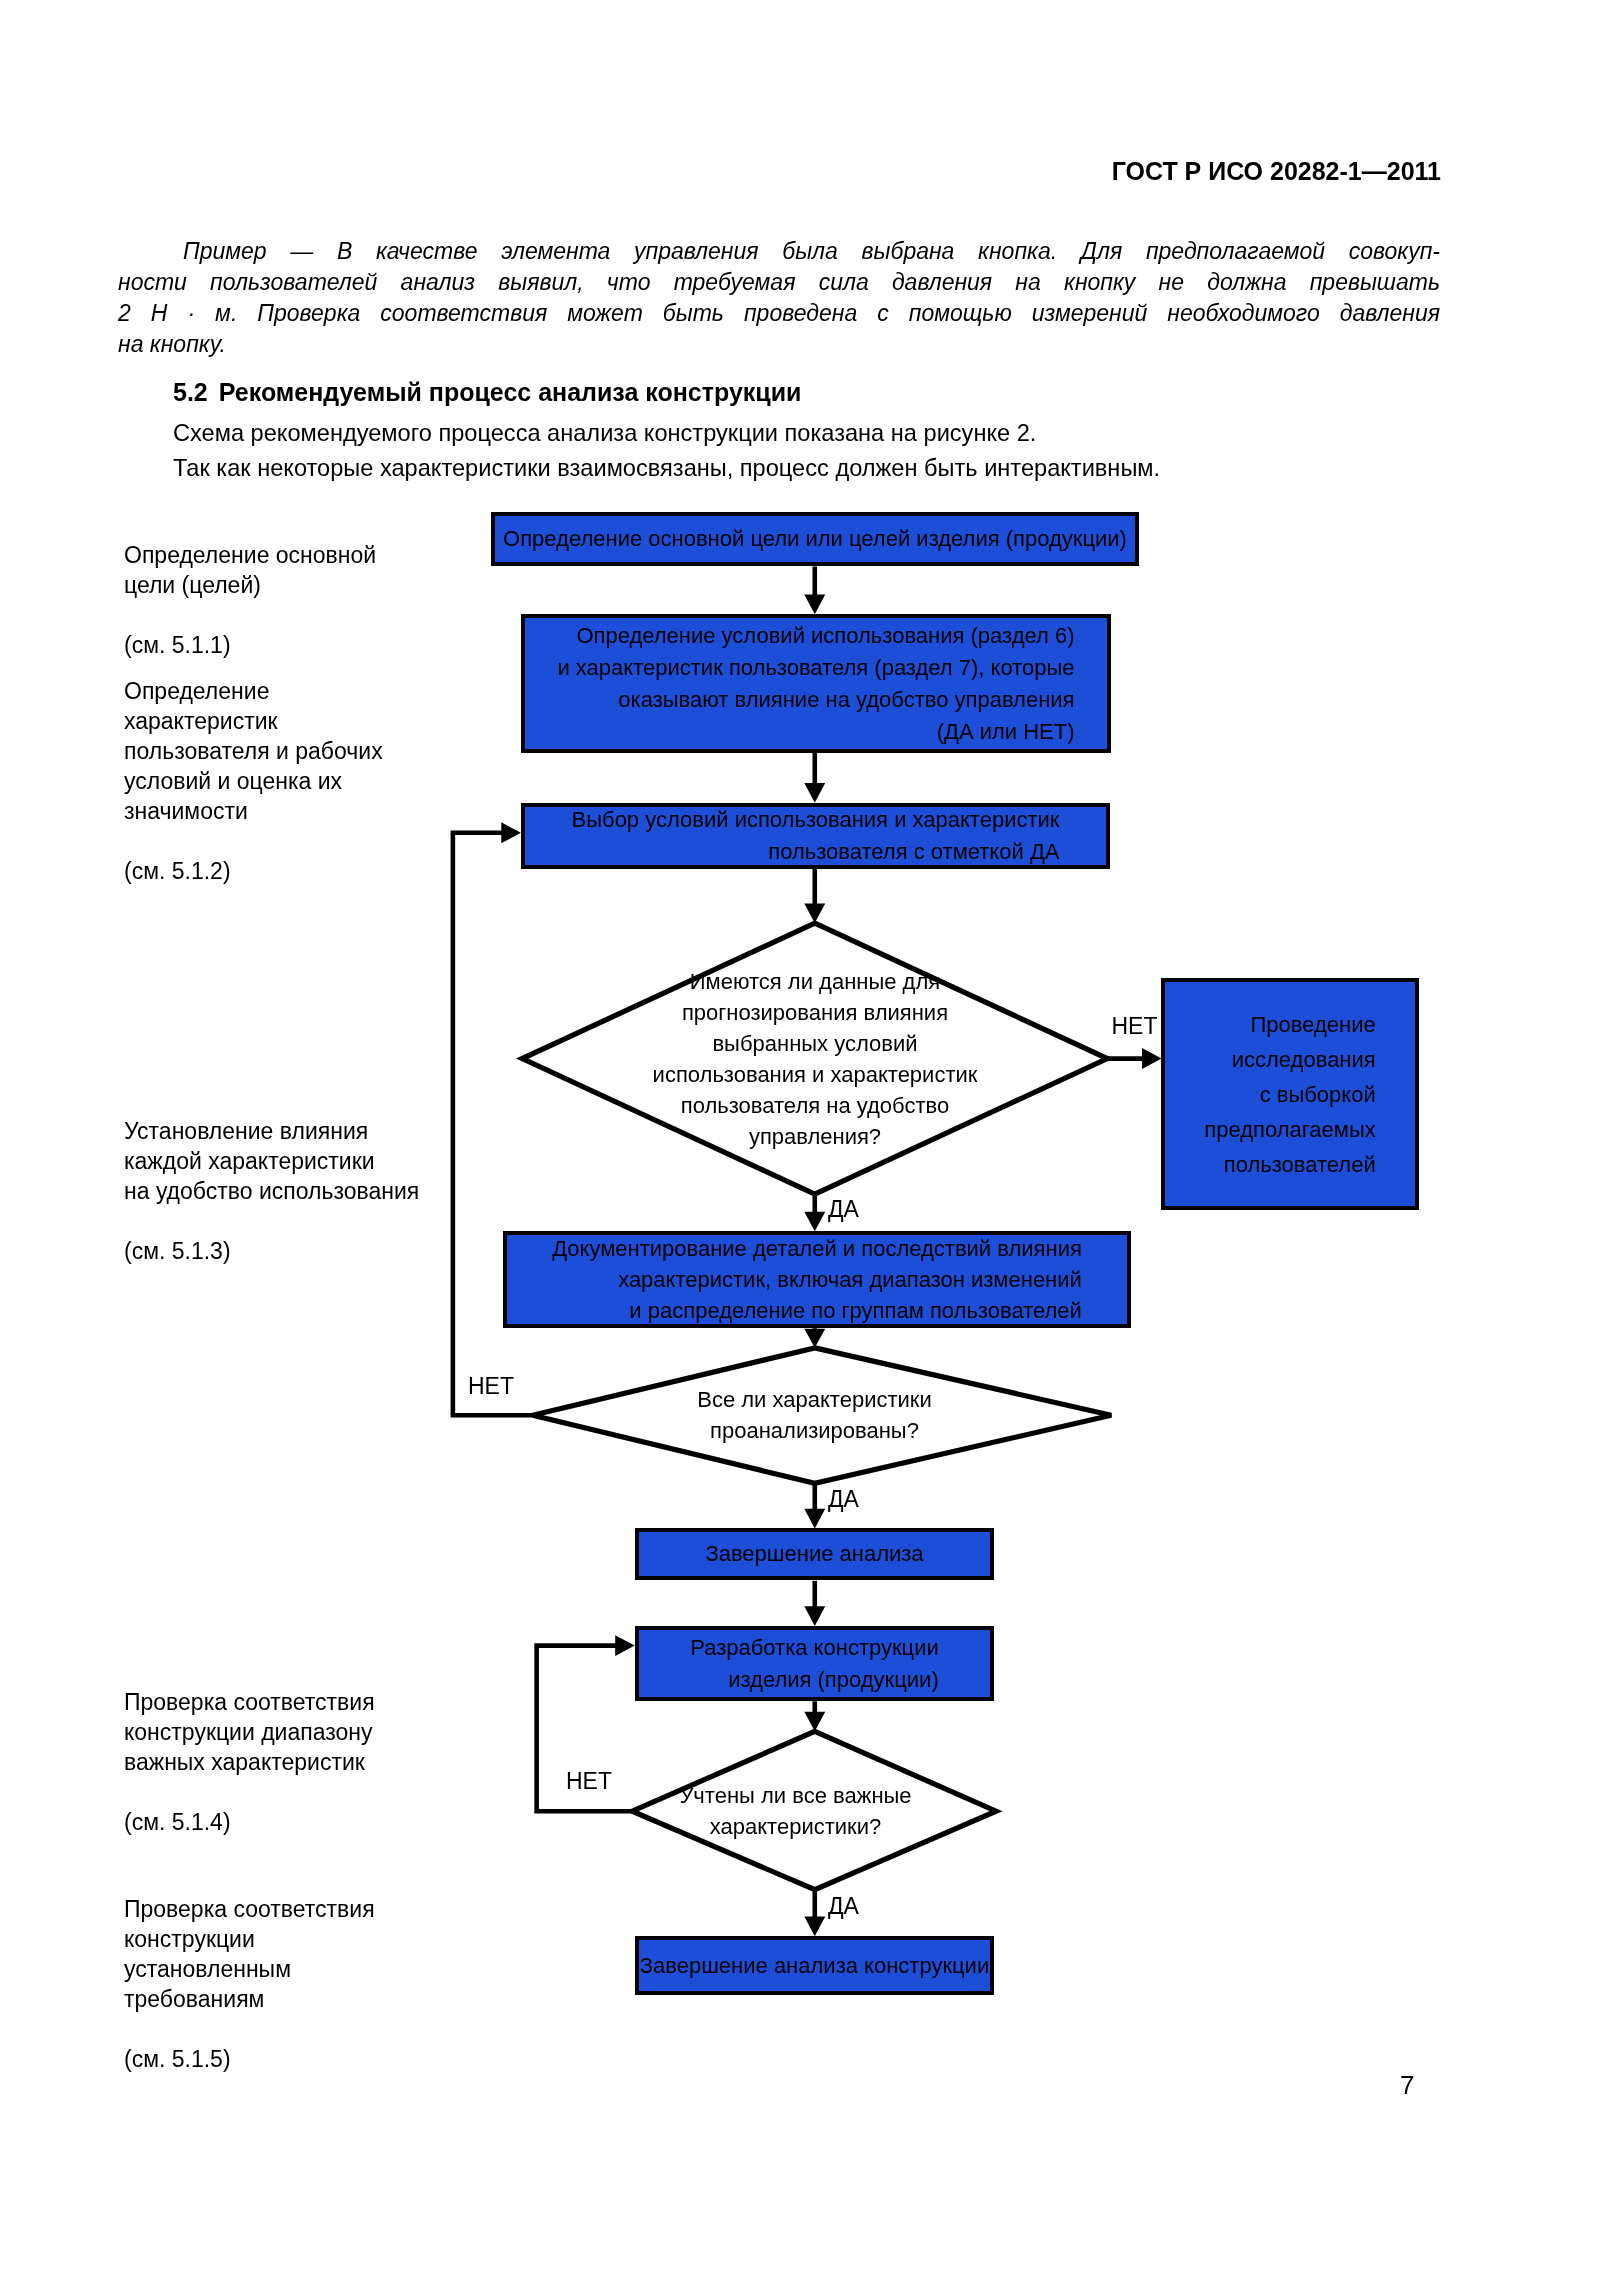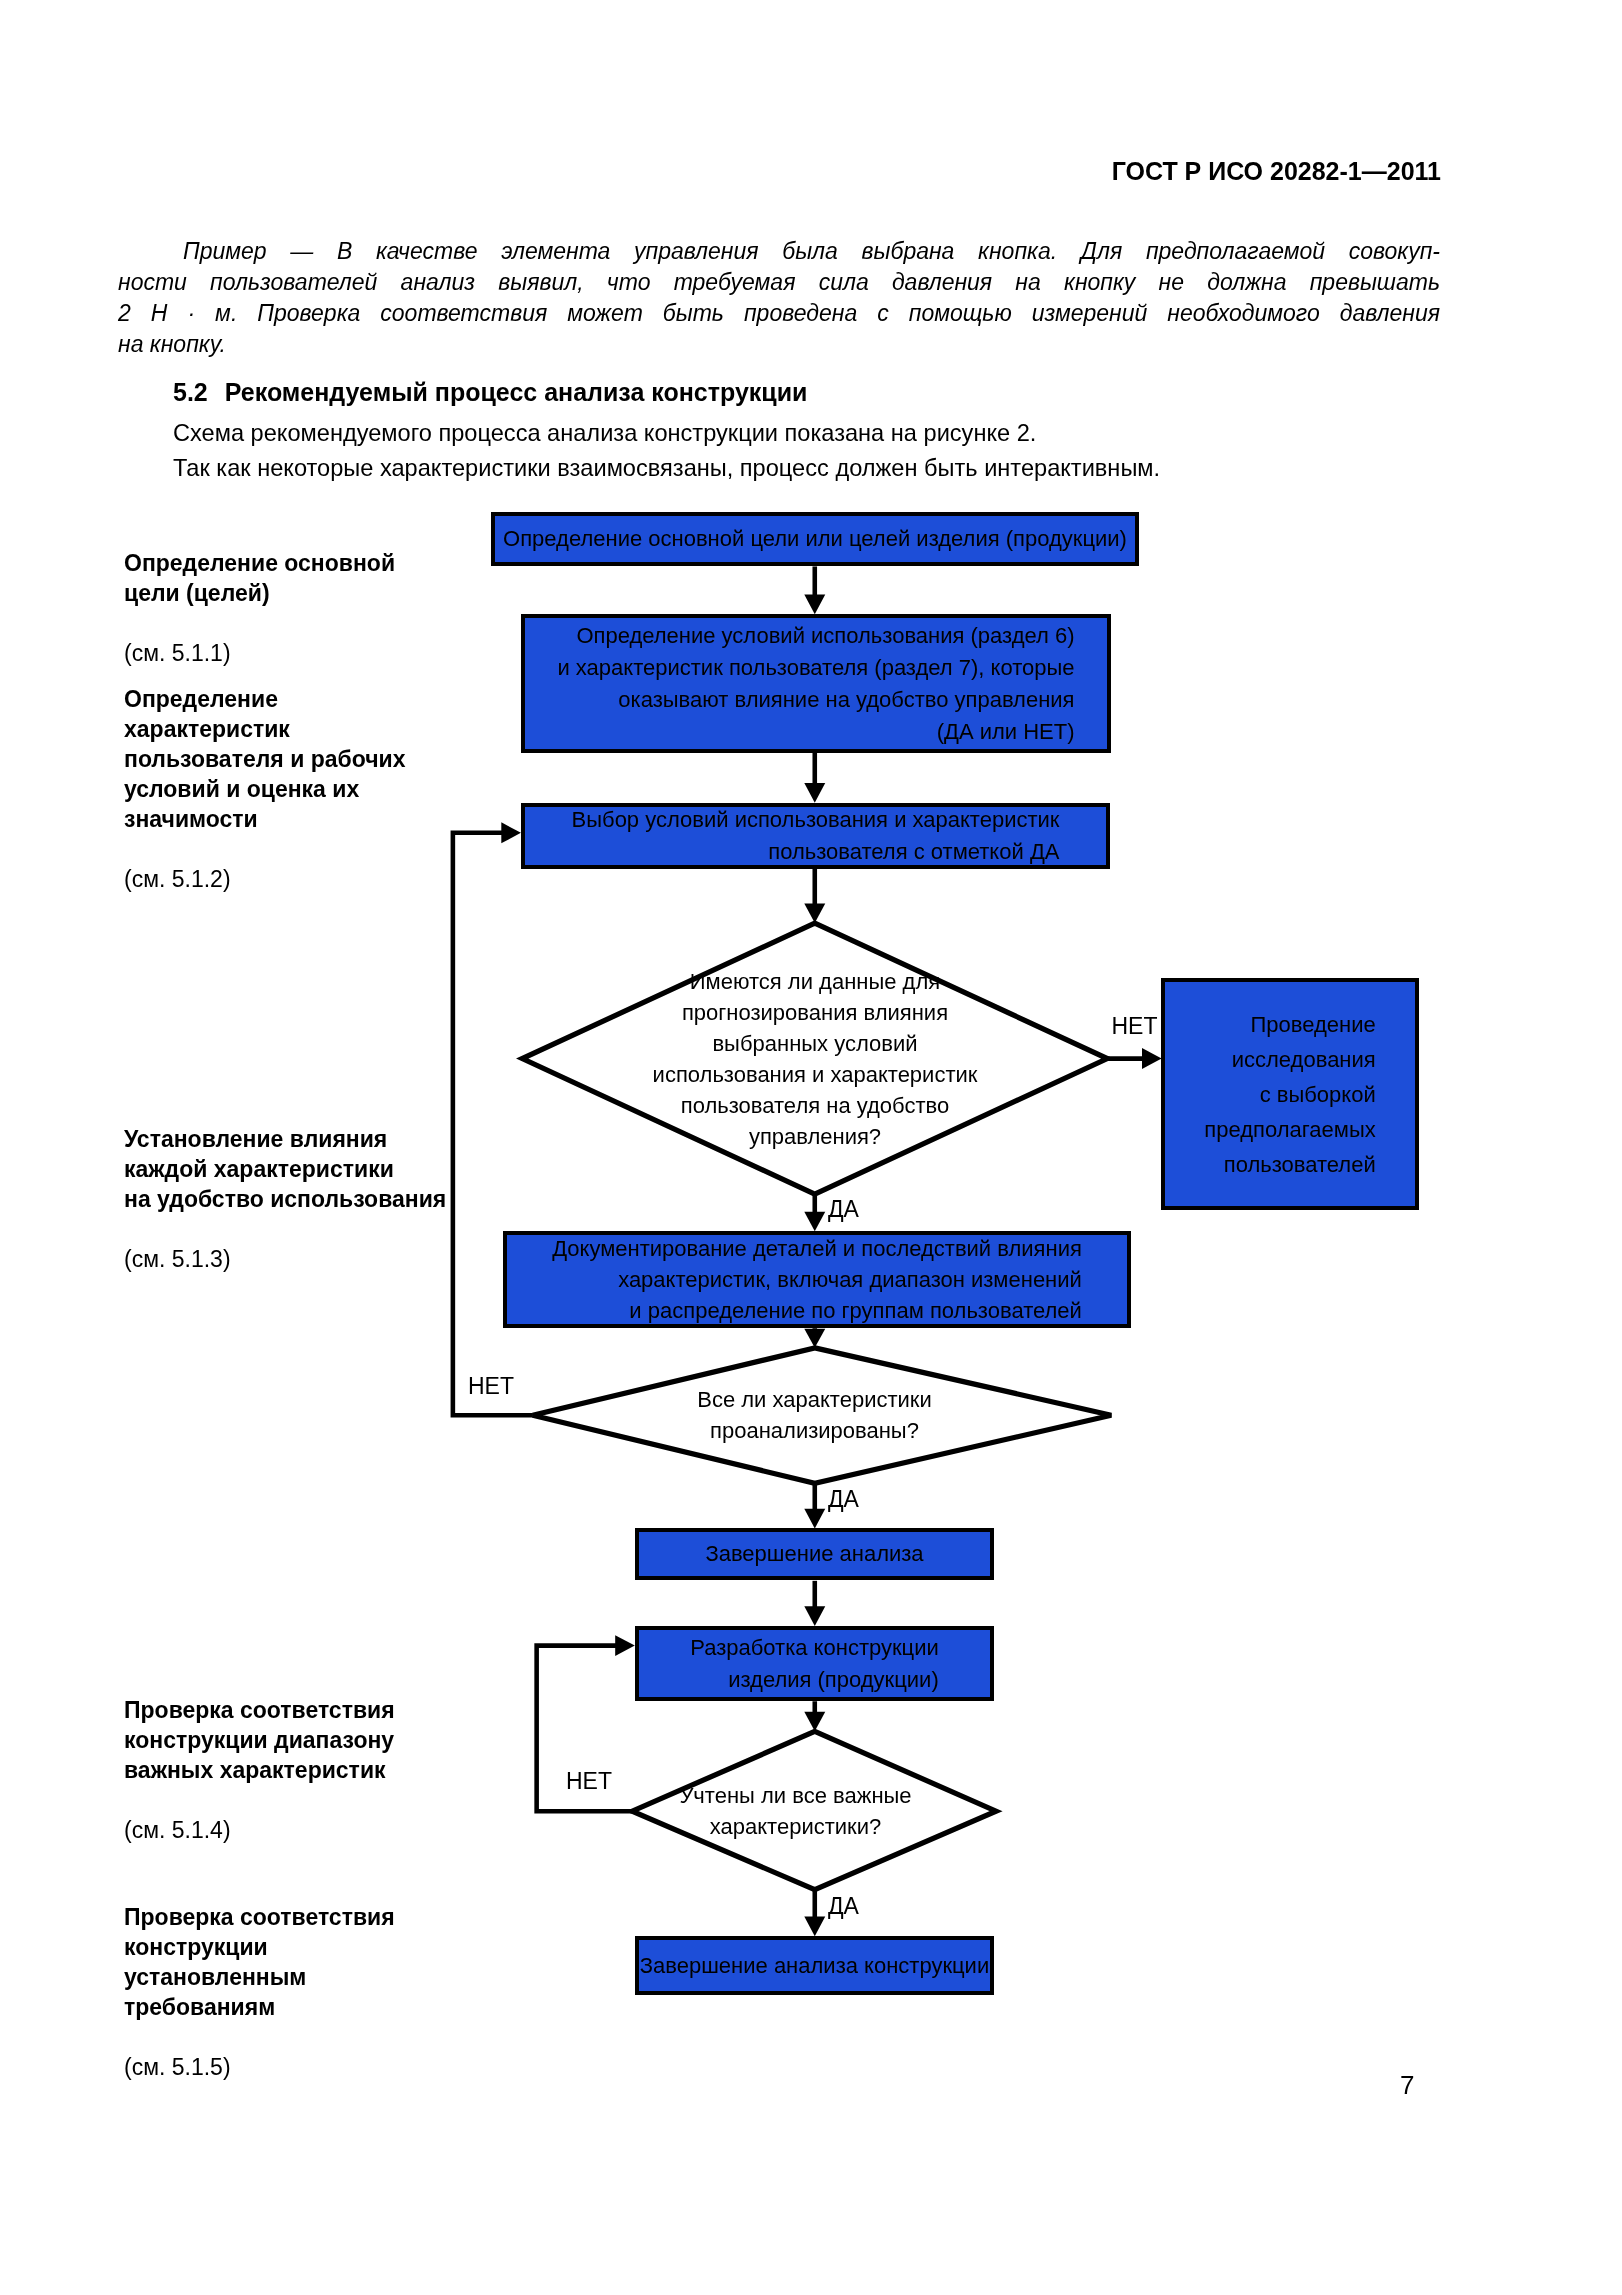--- a/index.html
+++ b/index.html
@@ -5,34 +5,34 @@
   html,body{margin:0;padding:0;background:#fff;}
   .page{position:relative;width:1623px;height:2295px;background:#ffffff;
         font-family:"Liberation Sans",sans-serif;color:#000;overflow:hidden;}
   .hdr{position:absolute;top:157px;right:182px;font-size:25px;font-weight:bold;}
   .example{position:absolute;left:118px;top:236px;width:1322px;
            font-size:23px;font-weight:normal;font-style:italic;line-height:31px;}
   .example .ln{text-align:justify;text-align-last:justify;}
   .example .ln.first{text-indent:65px;}
   .example .ln.last{text-align:left;text-align-last:left;}
   .sect{position:absolute;left:173px;top:378px;font-size:25px;font-weight:bold;}
-  .sect .num{margin-right:17px;}
+  .sect .num{margin-right:11px;}
   .para{position:absolute;left:173px;font-size:23.6px;}
   .p1{top:420px;} .p2{top:455px;}
   .flow{position:absolute;left:0;top:497px;width:1623px;height:1525px;}
   .flow svg{position:absolute;left:0;top:0;}
   .node{position:absolute;border:4.6px solid #000;background:#1d4ed8;
         display:flex;align-items:center;justify-content:center;
         text-align:right;white-space:pre-line;font-size:22px;line-height:32px;
         box-sizing:border-box;}
   .dtext{position:absolute;text-align:center;white-space:pre-line;
          font-size:22px;line-height:31px;}
   .side-label{position:absolute;left:124px;width:386px;font-size:23px;
               line-height:30px;white-space:pre-line;}
-  .side-label .main{font-weight:bold;white-space:pre-line;display:block;margin-top:8px;}
+  .side-label .main{font-weight:normal;white-space:pre-line;display:block;}
   .side-label .ref{font-weight:normal;white-space:pre-line;display:block;}
   .edge-label{position:absolute;font-size:23px;}
   .caption{position:absolute;left:118px;top:2014px;width:1322px;
            text-align:center;white-space:pre-line;font-size:24px;line-height:35px;}
   .pagenum{position:absolute;left:1400px;top:2070px;font-size:26px;}
 </style>
 </head>
 <body>
 
 <div class="page">

